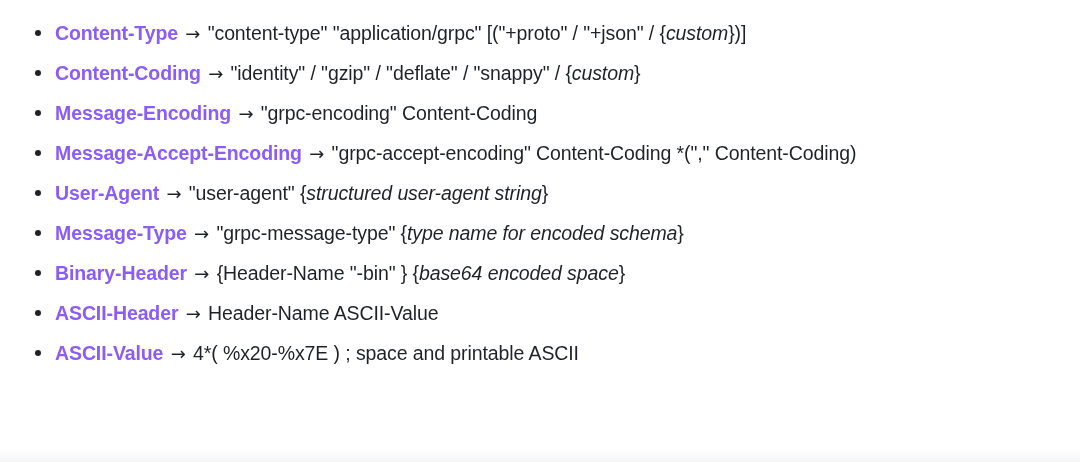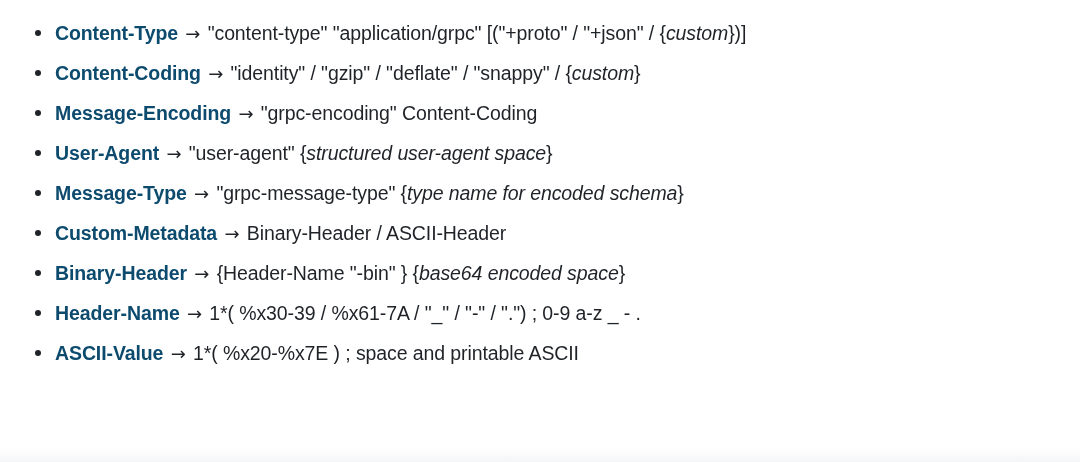--- a/index.html
+++ b/index.html
@@ -49,21 +49,21 @@
     width: 6px;
     height: 6px;
     margin-top: -3px;
     border-radius: 50%;
     background: #1f2328;
     display: block;
   }
 
   .rule-name {
     font-weight: bold;
-    color: #0c4a6e;
+    color: #8b5cf6;
   }
 
   .arrow-glyph {
     font-family: "DejaVu Sans", sans-serif;
     font-weight: 400;
     font-size: 18px;
     padding: 0 2px;
     color: #1f2328;
   }
 
@@ -87,21 +87,21 @@
   }
 </style>
 </head>
 <body>
 
 <div class="doc-surface">
   <ul class="grammar-list" id="grammar-list">
       <li class="grammar-item"><span class="bullet-marker"></span><span class="rule-name">Content-Type</span> <span class="arrow-glyph">→</span> <span class="rule-definition"><span>"content-type" "application/grpc" [("+proto" / "+json" / {</span><em>custom</em><span>})]</span></span></li>
       <li class="grammar-item"><span class="bullet-marker"></span><span class="rule-name">Content-Coding</span> <span class="arrow-glyph">→</span> <span class="rule-definition"><span>"identity" / "gzip" / "deflate" / "snappy" / {</span><em>custom</em><span>}</span></span></li>
       <li class="grammar-item"><span class="bullet-marker"></span><span class="rule-name">Message-Encoding</span> <span class="arrow-glyph">→</span> <span class="rule-definition"><span>"grpc-encoding" Content-Coding</span></span></li>
-      <li class="grammar-item"><span class="bullet-marker"></span><span class="rule-name">User-Agent</span> <span class="arrow-glyph">→</span> <span class="rule-definition"><span>"user-agent" {</span><em>structured user-agent space</em><span>}</span></span></li>
+      <li class="grammar-item"><span class="bullet-marker"></span><span class="rule-name">Message-Accept-Encoding</span> <span class="arrow-glyph">→</span> <span class="rule-definition"><span>"grpc-accept-encoding" Content-Coding *("," Content-Coding)</span></span></li>
+      <li class="grammar-item"><span class="bullet-marker"></span><span class="rule-name">User-Agent</span> <span class="arrow-glyph">→</span> <span class="rule-definition"><span>"user-agent" {</span><em>structured user-agent string</em><span>}</span></span></li>
       <li class="grammar-item"><span class="bullet-marker"></span><span class="rule-name">Message-Type</span> <span class="arrow-glyph">→</span> <span class="rule-definition"><span>"grpc-message-type" {</span><em>type name for encoded schema</em><span>}</span></span></li>
-      <li class="grammar-item"><span class="bullet-marker"></span><span class="rule-name">Custom-Metadata</span> <span class="arrow-glyph">→</span> <span class="rule-definition"><span>Binary-Header / ASCII-Header</span></span></li>
       <li class="grammar-item"><span class="bullet-marker"></span><span class="rule-name">Binary-Header</span> <span class="arrow-glyph">→</span> <span class="rule-definition"><span>{Header-Name "-bin" } {</span><em>base64 encoded space</em><span>}</span></span></li>
-      <li class="grammar-item"><span class="bullet-marker"></span><span class="rule-name">Header-Name</span> <span class="arrow-glyph">→</span> <span class="rule-definition"><span>1*( %x30-39 / %x61-7A / "_" / "-" / ".") ; 0-9 a-z _ - .</span></span></li>
-      <li class="grammar-item"><span class="bullet-marker"></span><span class="rule-name">ASCII-Value</span> <span class="arrow-glyph">→</span> <span class="rule-definition"><span>1*( %x20-%x7E ) ; space and printable ASCII</span></span></li>
+      <li class="grammar-item"><span class="bullet-marker"></span><span class="rule-name">ASCII-Header</span> <span class="arrow-glyph">→</span> <span class="rule-definition"><span>Header-Name ASCII-Value</span></span></li>
+      <li class="grammar-item"><span class="bullet-marker"></span><span class="rule-name">ASCII-Value</span> <span class="arrow-glyph">→</span> <span class="rule-definition"><span>4*( %x20-%x7E ) ; space and printable ASCII</span></span></li>
     </ul>
   <div class="page-bottom-edge"></div>
 </div>
 
 </body></html>

